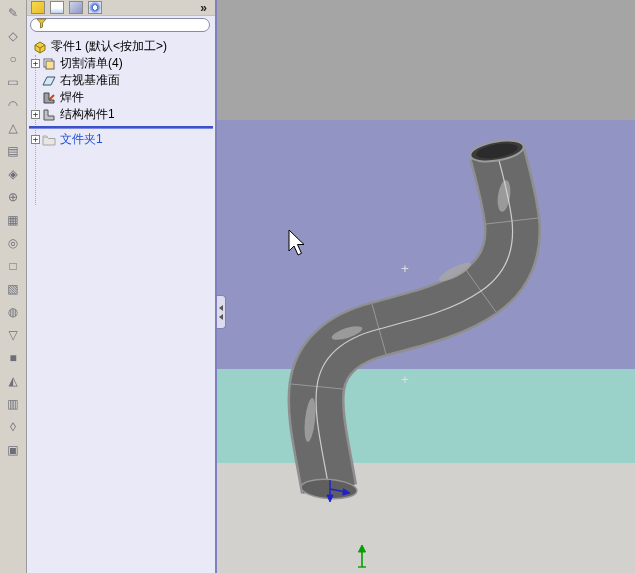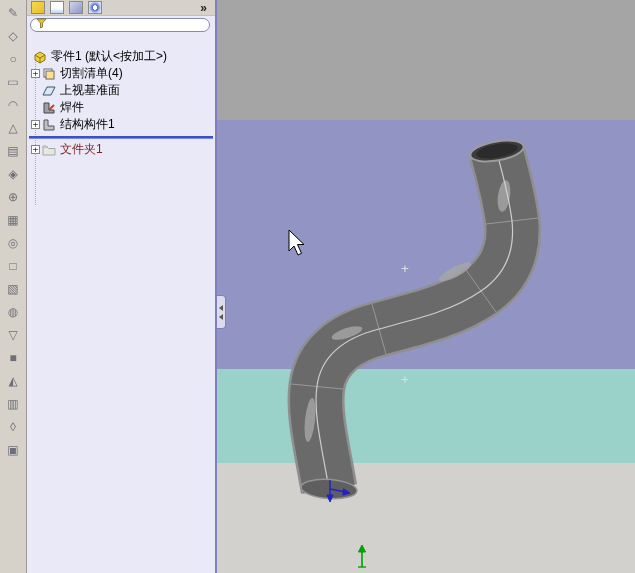--- a/index.html
+++ b/index.html
@@ -33,33 +33,33 @@
   .ptab2{background:linear-gradient(180deg,#ffffff 55%,#bcd2ee 100%);}
   .ptab3{background:linear-gradient(135deg,#cfd4e8 0%,#8e96c8 100%);}
   .ptab4{background:radial-gradient(circle at 50% 50%,#ffffff 0%,#ffffff 25%,#4a6ed0 30%,#d8e0f4 75%);}
   #chevron{margin-left:auto;margin-right:8px;font-weight:bold;color:#222;cursor:pointer;font-size:12px;}
   #filter-pill{
     position:absolute;left:3px;top:18px;width:180px;height:14px;background:#fff;
     border:1px solid #8888a8;border-radius:8px;display:flex;align-items:center;
     padding-left:5px;box-sizing:border-box;cursor:text;
   }
   
-  #tree{position:absolute;left:0;top:48px;width:100%;}
+  #tree{position:absolute;left:0;top:38px;width:100%;}
   #tree-guide{position:absolute;left:8px;top:55px;height:150px;border-left:1px dotted #aab;width:0;}
   .tree-row{display:flex;align-items:center;height:17px;position:relative;cursor:default;}
   .expand{
     width:9px;height:9px;margin-left:4px;flex:0 0 9px;box-sizing:border-box;
     border:1px solid #848484;background:#fff;font-size:9px;line-height:7px;text-align:center;
     color:#333;font-family:"DejaVu Sans Mono",monospace;cursor:pointer;
   }
   .expand:empty{border:none;background:transparent;cursor:default;}
   .ticon{width:15px;height:14px;margin-left:2px;flex:0 0 15px;display:inline-block;}
   .root .ticon{margin-left:6px;}
   .tlabel{margin-left:3px;white-space:nowrap;}
-  .disabled-row .tlabel{color:#7f1d1d;}
+  .disabled-row .tlabel{color:#1d4ed8;}
   .disabled-row .ticon{filter:grayscale(70%);opacity:.75;}
   #rollback-bar{height:2px;background:#3C50C8;margin:3px 2px 2px 2px;border-bottom:1px solid #7a88e0;cursor:row-resize;}
   
   #viewport{position:absolute;left:217px;top:0;width:418px;height:573px;overflow:hidden;cursor:default;}
   .band{position:absolute;left:0;width:100%;}
   #band-top{top:0;height:120px;background:var(--band-top,#A6A5A6);}
   #band-purple{top:120px;height:249px;background:var(--band-purple,#9295C3);}
   #band-teal{top:369px;height:94px;background:var(--band-teal,#9AD1C8);}
   #band-bottom{top:463px;height:110px;background:var(--band-bottom,#D2D1CD);}
   #scene{position:absolute;left:0;top:0;}
@@ -152,21 +152,21 @@
       </div>
 
 
       <div class="tree-row">
         <span class="expand"></span>
         <span class="ticon">
           <svg width="14" height="14">
               <polygon points="1,11 5,3 13,3 9,11" fill="#cfe6ef" fill-opacity="0.6" stroke="#33586e"></polygon>
             </svg>
         </span>
-        <span class="tlabel">上视基准面</span>
+        <span class="tlabel">右视基准面</span>
       </div>
 
 
 
       <div class="tree-row">
         <span class="expand"></span>
         <span class="ticon">
           <svg width="14" height="14">
               <polygon points="2,12 12,12 12,9 7,9 7,2 2,2" fill="#9aa0a8" stroke="#444"></polygon>
               <path d="M7,9 L12,4" stroke="#d04010" stroke-width="2" fill="none"></path>

